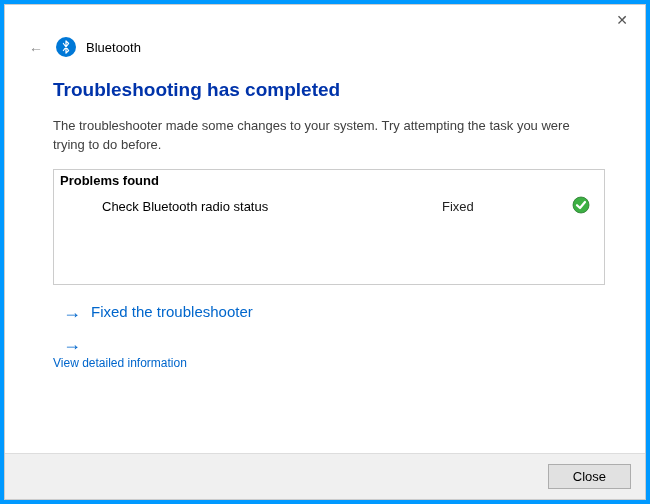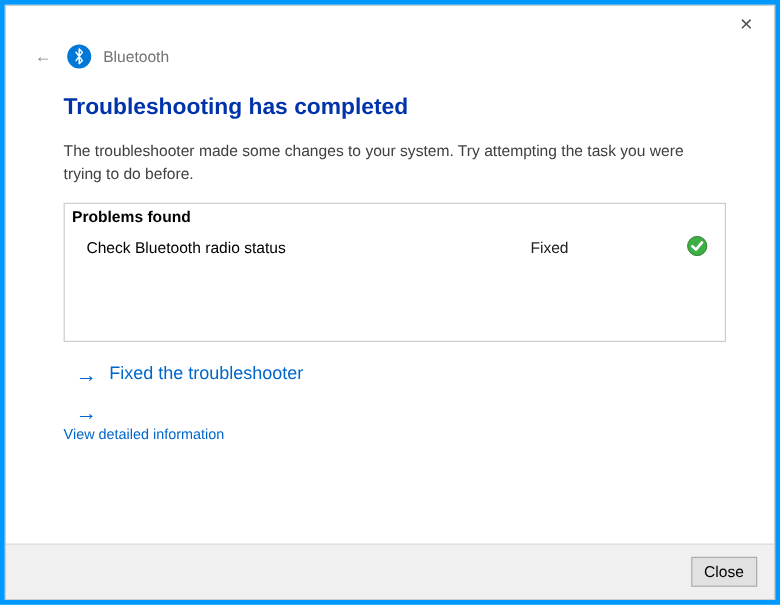--- a/index.html
+++ b/index.html
@@ -59,21 +59,21 @@
       background: #0078d7;
       border-radius: 50%;
       display: flex;
       align-items: center;
       justify-content: center;
       margin-left: -2px;
     }
     .bt-icon svg { width: 12px; height: 14px; }
     .app-title {
       font-size: 13px;
-      color: #737373;
+      color: #000000;
       margin-left: -4px;
     }
     .main-heading {
       color: #0033aa;
       font-size: 19px;
       font-weight: 700;
       margin-top: 22px;
     }
     .description {
       font-size: 13px;
@@ -90,21 +90,21 @@
     .problems-header {
       font-weight: 600;
       padding: 3px 6px 2px 6px;
       color: #000;
     }
     .problem-row {
       display: flex;
       align-items: center;
       padding: 6px 14px 4px 18px;
     }
-    .problem-name { flex: 1; }
+    .problem-name { flex: 1; margin-left: 30px; }
     .problem-status { width: 130px; color: #222; }
     .check-icon { width: 18px; height: 18px; }
     .action-link {
       display: flex;
       align-items: center;
       gap: 10px;
       color: #0066cc;
       font-size: 15px;
       margin-top: 18px;
       margin-left: 10px;
@@ -121,21 +121,21 @@
     .bottom-bar {
       background: #f0f0f0;
       border-top: 1px solid #dddddd;
       padding: 10px 14px;
       display: flex;
       justify-content: flex-end;
     }
     .close-btn {
       background: #e1e1e1;
       border: 1px solid #adadad;
-      padding: 4px 10px;
+      padding: 4px 24px;
       font-size: 13px;
       font-family: inherit;
       cursor: pointer;
     }
   </style>
 </head>
 <body>
 
 <div class="window">
 

